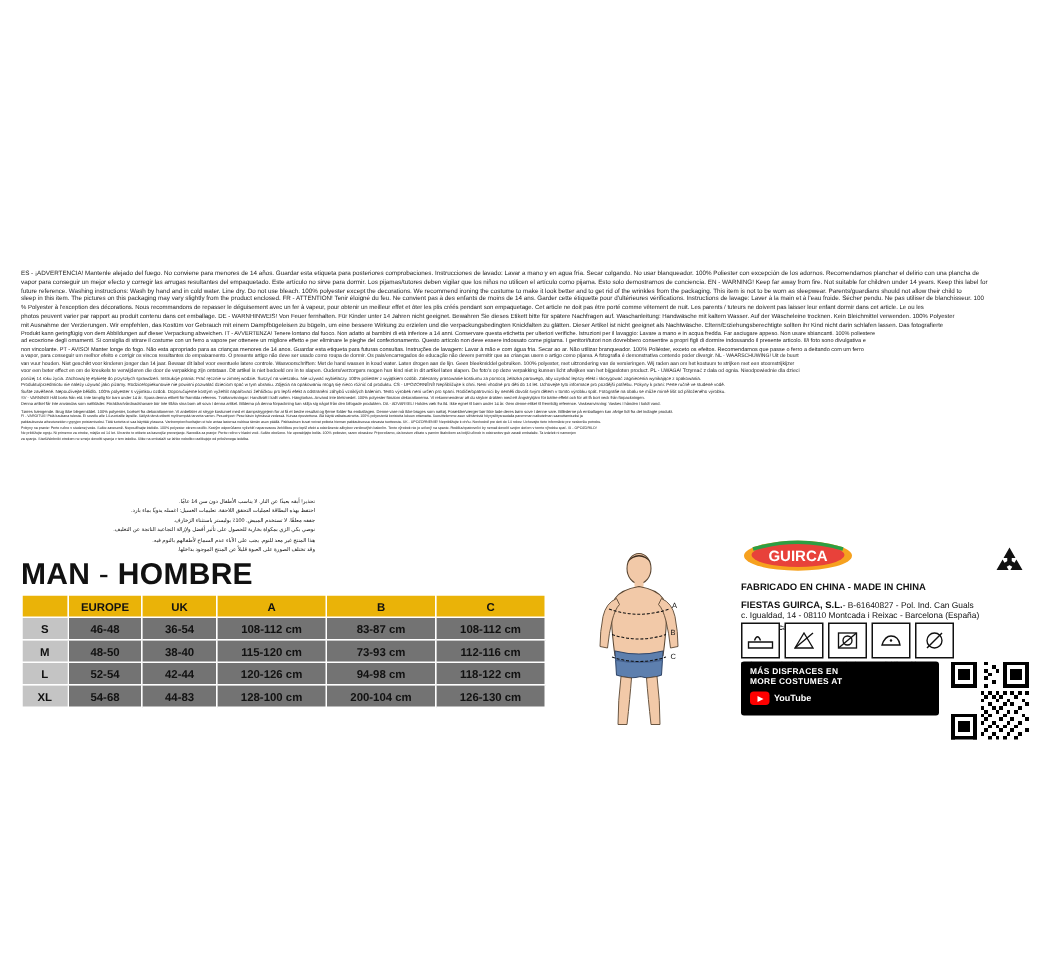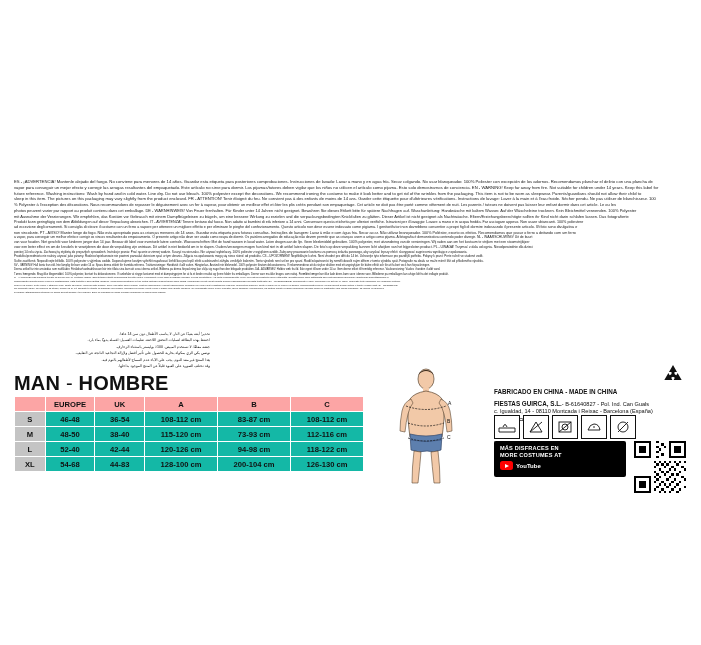--- a/index.html
+++ b/index.html
@@ -49,23 +49,23 @@
     position:absolute;left:14px;top:396px;width:350px;
     border-collapse:collapse;
     font-size:7.6px;
   }
   .sizes th,.sizes td{
     border:1px solid #ffffff;
     padding:2.5px 3px;
     text-align:center;
     font-weight:bold;
     color:#111;
-    background:#14b8a6;
-  }
-  .sizes th{background:#fca5a5;}
+    background:#737373;
+  }
+  .sizes th{background:#eab308;}
   .sizes td.sz{background:#c4c4c4;width:22px;}
   .sizes tr td:nth-child(2),.sizes tr td:nth-child(3){width:40px;}
   .sizes tr td:nth-child(4),.sizes tr td:nth-child(5),.sizes tr td:nth-child(6){width:62px;}
 
   
   .figure{
     position:absolute;left:378px;top:368px;width:96px;height:118px;
   }
   .fig-svg{display:block;}
 
@@ -199,21 +199,21 @@
       <tr>
         <td class="sz">M</td>
         <td>48-50</td>
         <td>38-40</td>
         <td>115-120 cm</td>
         <td>73-93 cm</td>
         <td>112-116 cm</td>
       </tr>
       <tr>
         <td class="sz">L</td>
-        <td>52-40</td>
+        <td>52-54</td>
         <td>42-44</td>
         <td>120-126 cm</td>
         <td>94-98 cm</td>
         <td>118-122 cm</td>
       </tr>
       <tr>
         <td class="sz">XL</td>
         <td>54-68</td>
         <td>44-83</td>
         <td>128-100 cm</td>
@@ -244,20 +244,28 @@
 
       <path d="M28 38 q20 7 40 0" stroke="#111" stroke-width="0.7" fill="none" stroke-dasharray="2,1.2"></path>
       <path d="M30 55 q18 6 36 0" stroke="#111" stroke-width="0.7" fill="none" stroke-dasharray="2,1.2"></path>
       <path d="M30 70 q18 6 36 0" stroke="#111" stroke-width="0.7" fill="none" stroke-dasharray="2,1.2"></path>
       <text x="70" y="37" font-size="5" font-family="Liberation Sans, sans-serif" fill="#111">A</text>
       <text x="69" y="55" font-size="5" font-family="Liberation Sans, sans-serif" fill="#111">B</text>
       <text x="69" y="71" font-size="5" font-family="Liberation Sans, sans-serif" fill="#111">C</text>
     </svg>
   </div>
 
+  <div class="brand">
+    <svg width="76" height="27" viewBox="0 0 76 27" xmlns="http://www.w3.org/2000/svg">
+      <ellipse cx="38" cy="13.5" rx="36" ry="10" fill="#f6a11f"></ellipse>
+      <ellipse cx="38" cy="13" rx="31" ry="8" fill="#e8413a"></ellipse>
+      <path d="M8 9 q30 -9 60 0" stroke="#2d9e43" stroke-width="2.4" fill="none"></path>
+      <text x="38" y="17" font-size="10" font-weight="bold" text-anchor="middle" font-family="Liberation Sans, sans-serif" fill="#ffffff">GUIRCA</text>
+    </svg>
+  </div>
 
   <div class="recycle">
     <svg width="26" height="26" viewBox="0 0 26 26" xmlns="http://www.w3.org/2000/svg">
       <path d="M13 3 L17 10 L14.5 10 L14.5 14 L11.5 14 L11.5 10 L9 10 Z" fill="#111" transform="rotate(0 13 13)"></path>
       <path d="M13 3 L17 10 L14.5 10 L14.5 14 L11.5 14 L11.5 10 L9 10 Z" fill="#111" transform="rotate(120 13 13)"></path>
       <path d="M13 3 L17 10 L14.5 10 L14.5 14 L11.5 14 L11.5 10 L9 10 Z" fill="#111" transform="rotate(240 13 13)"></path>
     </svg>
   </div>
 
   <div class="maker">

